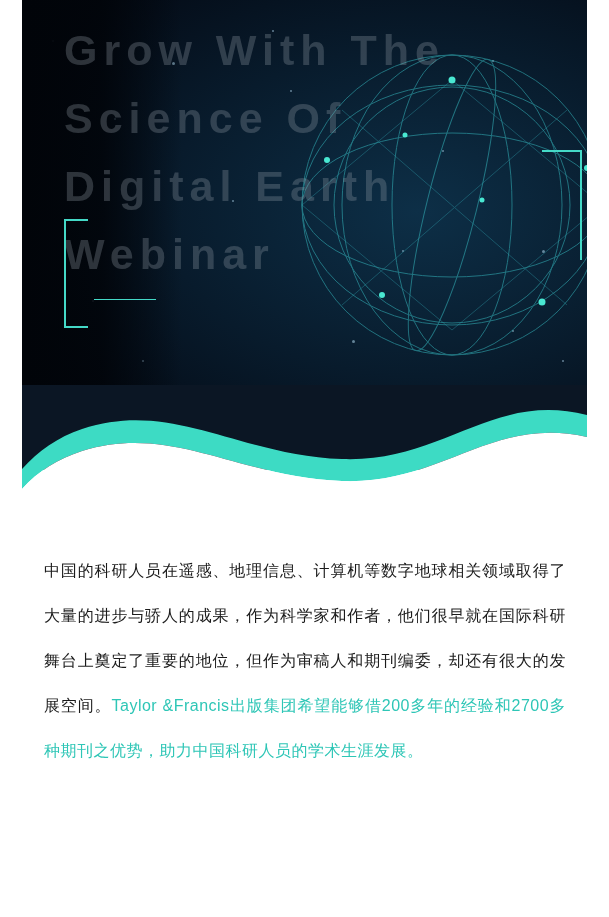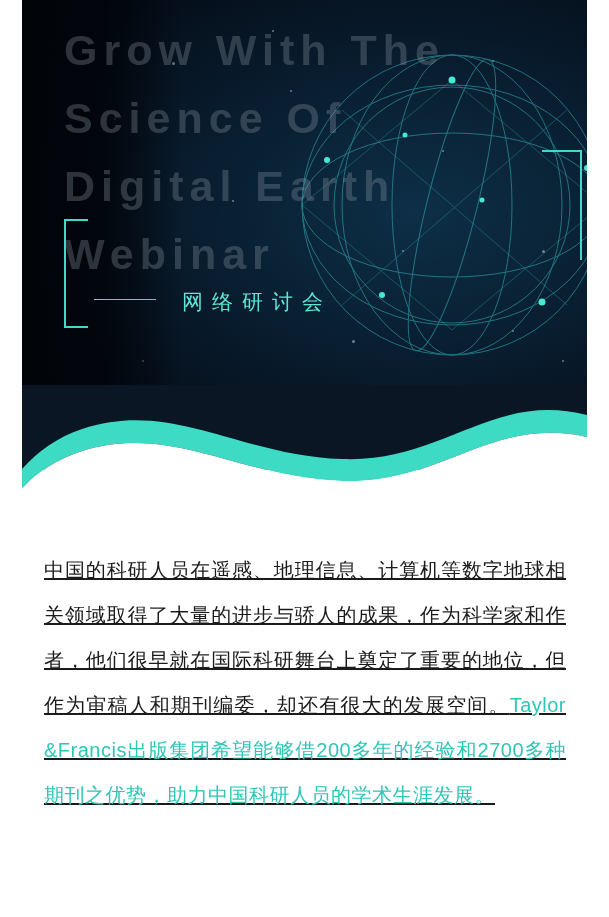--- a/index.html
+++ b/index.html
@@ -131,26 +131,25 @@
     width: 565px;
     height: 110px;
   }
 
   
   .body-copy {
     position: absolute;
     left: 44px;
     top: 548px;
     width: 522px;
-    font-size: 20px;
+    font-size: 16px;
     line-height: 45px;
     color: #1b1b1b;
     letter-spacing: 0.5px;
     text-align: justify;
-    text-decoration: underline;
   }
   .body-copy .accent {
     color: #2ec6b6;
   }
 </style>
 </head>
 <body>
 
 <div class="page">
 
@@ -201,21 +200,20 @@
     </svg>
 
     <div class="hero-dark-left"></div>
 
     <div class="ghost-title">Grow With The Science Of Digital Earth Webinar</div>
 
     <div class="bracket-l"></div>
     <div class="bracket-r"></div>
 
     <div class="rule-sub"></div>
-    <div class="cn-sub">网络研讨会</div>
   </div>
 
   <svg class="wave" viewBox="0 0 565 110" preserveAspectRatio="none">
     <path d="M0 0 L565 0 L565 30 C470 6 420 78 320 74 C215 70 150 14 60 44 C36 52 16 66 0 84 Z" fill="#0b1624"></path>
     <path d="M0 84 C16 66 36 52 60 44 C150 14 215 70 320 74 C420 78 470 6 565 30 L565 52 C470 30 420 100 320 96 C215 92 150 38 60 66 C36 74 16 86 0 104 Z" fill="#3ddbc4"></path>
     <path d="M0 104 C16 86 36 74 60 66 C150 38 215 92 320 96 C420 100 470 30 565 52 L565 110 L0 110 Z" fill="#ffffff"></path>
   </svg>
 
   <div class="body-copy">
     <span>中国的科研人员在遥感、地理信息、计算机等数字地球相关领域取得了大量的进步与骄人的成果，作为科学家和作者，他们很早就在国际科研舞台上奠定了重要的地位，但作为审稿人和期刊编委，却还有很大的发展空间。</span><span class="accent">Taylor &amp;Francis出版集团希望能够借200多年的经验和2700多种期刊之优势，助力中国科研人员的学术生涯发展。</span>

